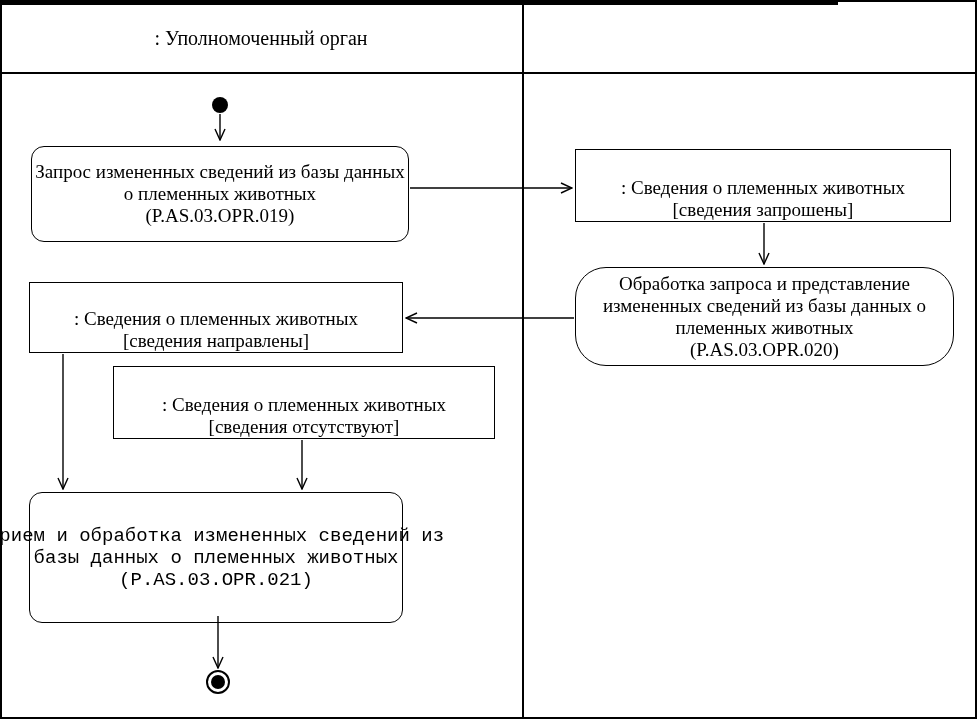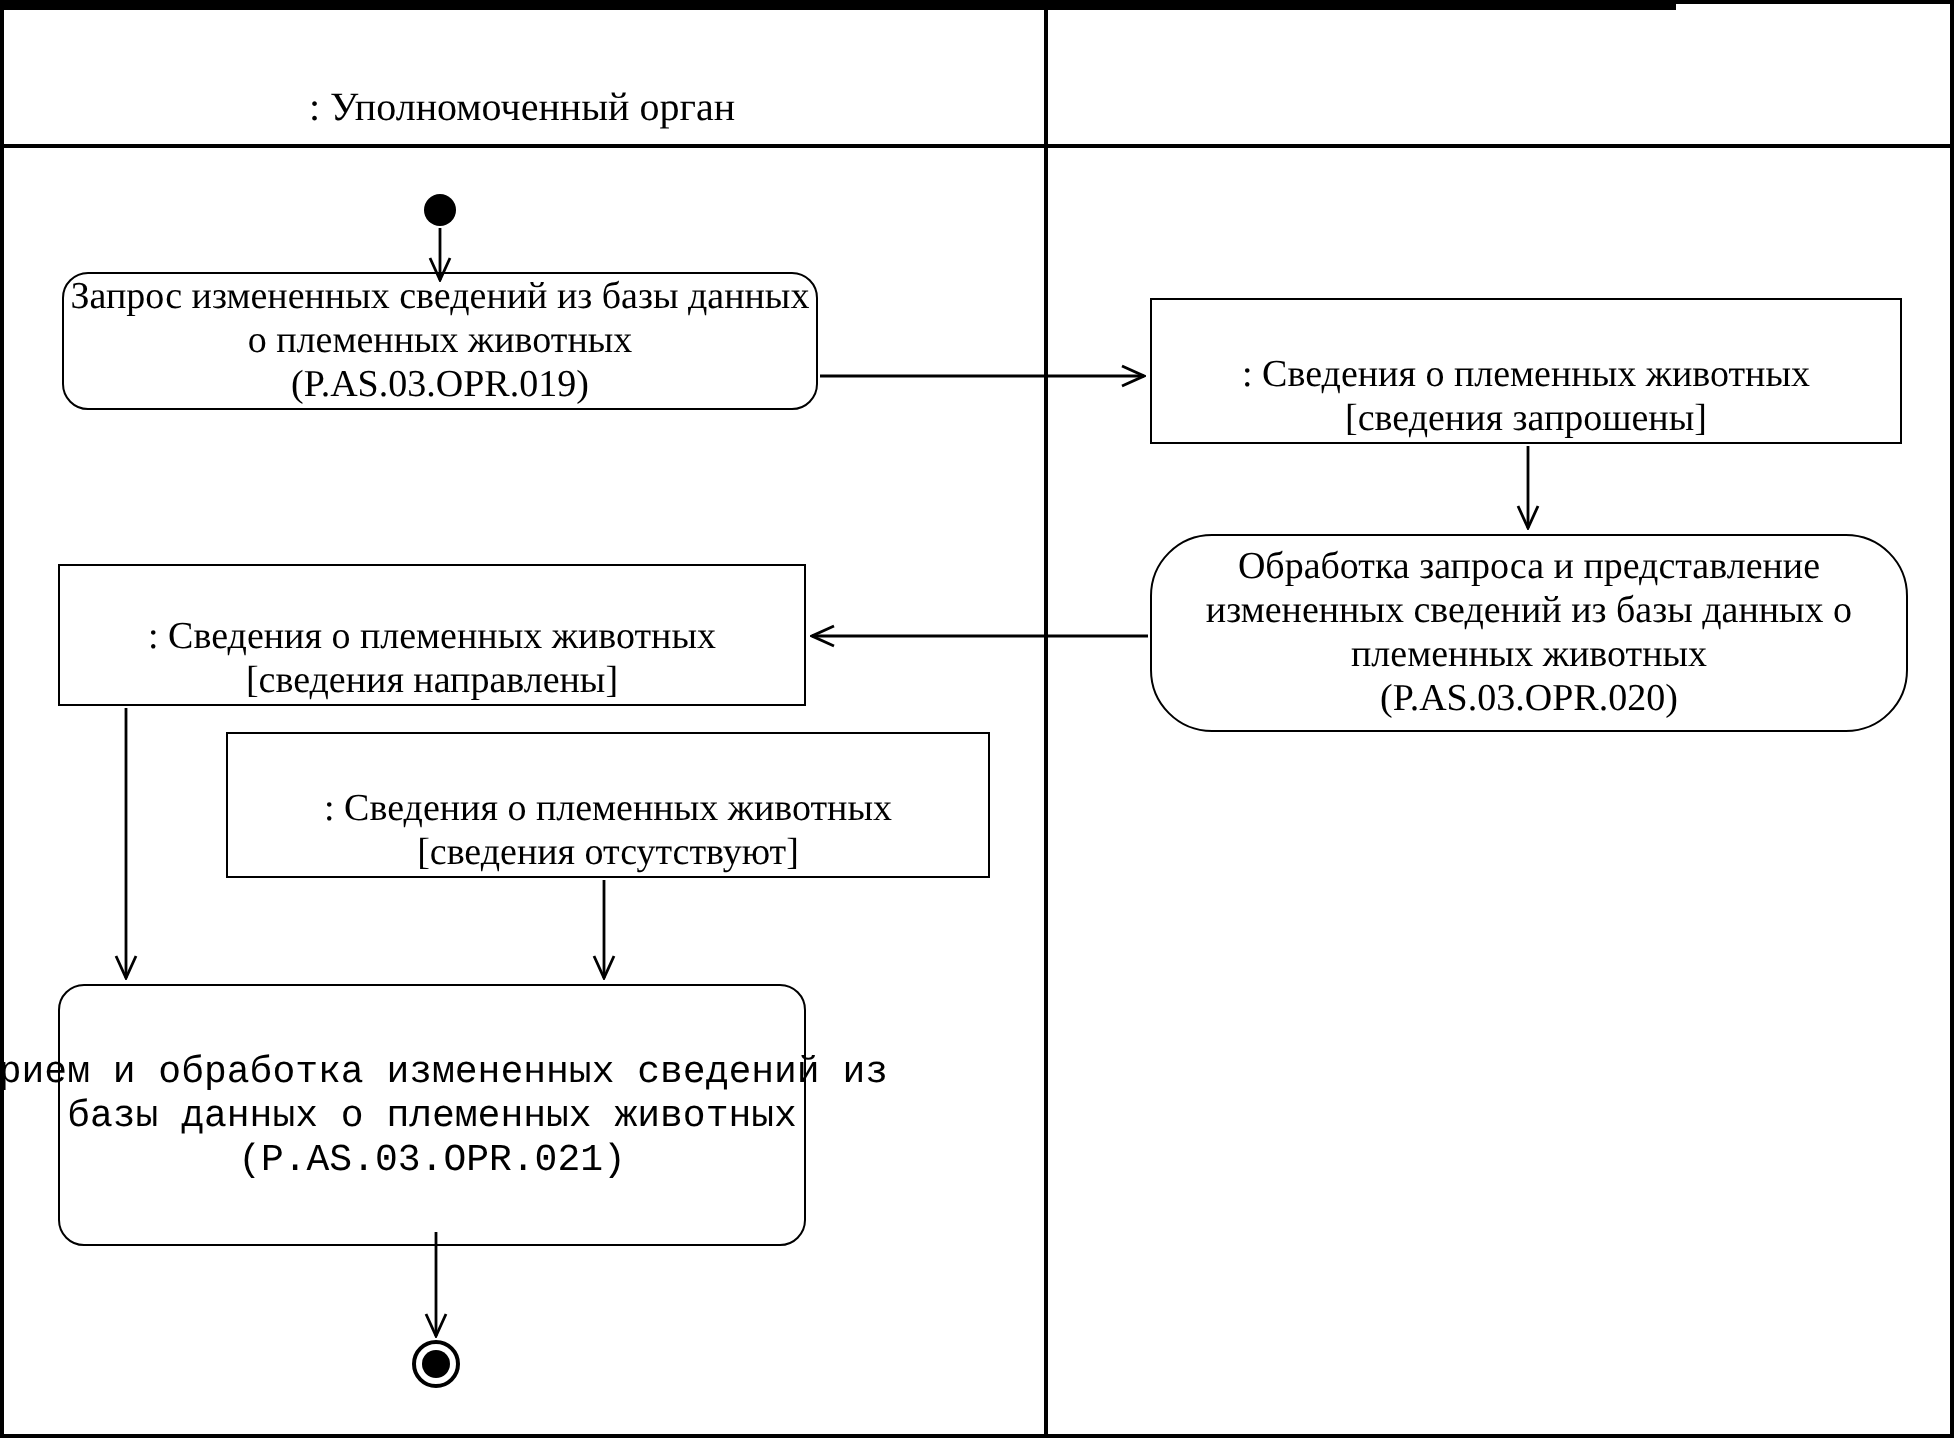--- a/index.html
+++ b/index.html
@@ -39,21 +39,21 @@
   }
   .header-sep {
     position: absolute;
     left: 0; top: 72px;
     width: 977px; height: 2px;
     background: #000;
     z-index: 4;
   }
   .lane-header {
     position: absolute;
-    top: 20px;
+    top: 4px;
     height: 68px;
     display: flex;
     align-items: center;
     justify-content: center;
     font-size: 20px;
     z-index: 2;
   }
   .lane-header.left  { left: 0;    width: 522px; }
   .lane-header.right { left: 524px; width: 451px; }
   .node {
@@ -68,21 +68,21 @@
     font-size: 19px;
     line-height: 22px;
     z-index: 2;
   }
   .node .label {
     white-space: pre;
     display: block;
   }
   .node.activity { border-radius: 13px; }
   .node.object-state { border-radius: 0; align-items: flex-end; }
-  #n-activity1 { left: 31px;  top: 136px; width: 378px; height: 69px; }
+  #n-activity1 { left: 31px;  top: 146px; width: 378px; height: 96px; }
   #n-object1   { left: 575px; top: 149px; width: 376px; height: 73px; }
   #n-activity2 { left: 575px; top: 267px; width: 379px; height: 99px; border-radius: 31px; }
   #n-object2   { left: 29px;  top: 282px; width: 374px; height: 71px; }
   #n-object3   { left: 113px; top: 366px; width: 382px; height: 73px; }
   #n-activity3 { left: 29px;  top: 492px; width: 374px; height: 131px; font-family: Liberation Mono, monospace; }
   .edge-layer {
     position: absolute;
     left: 0; top: 0;
     width: 977px; height: 719px;
     z-index: 3;

